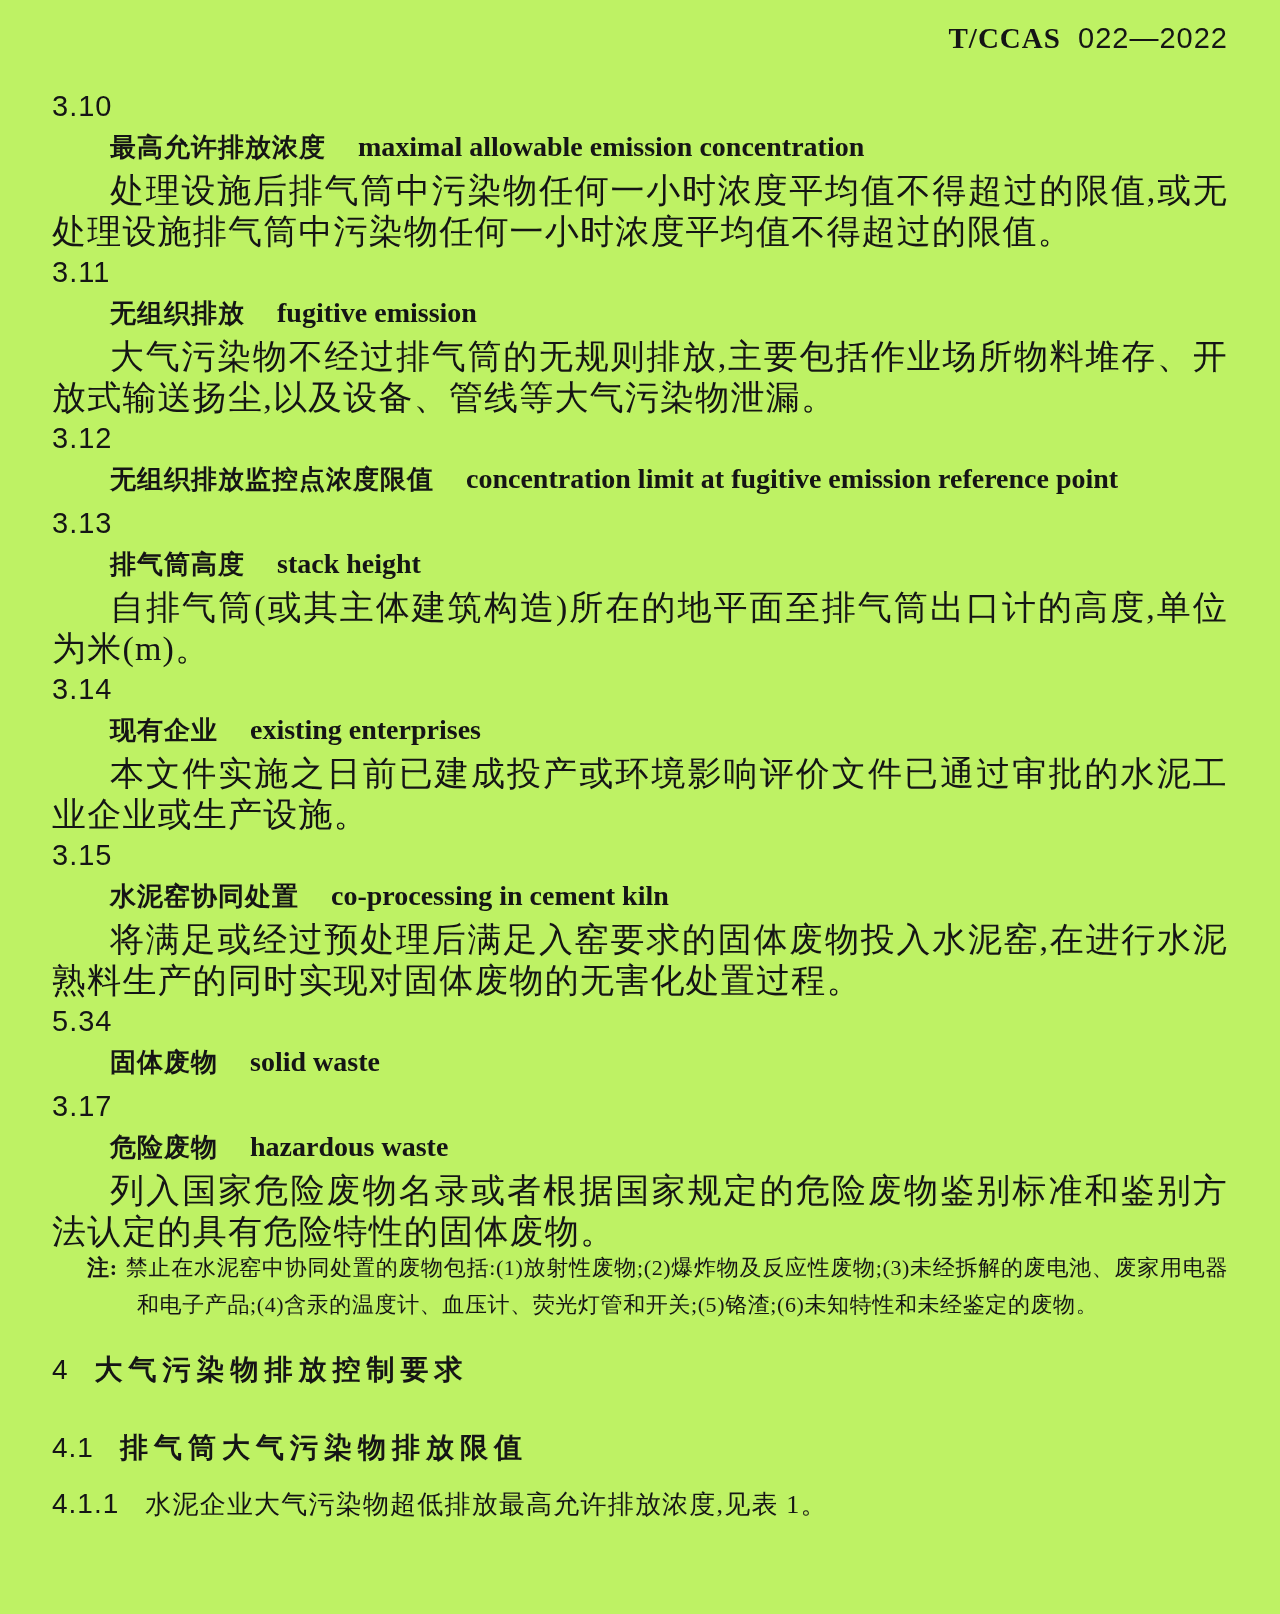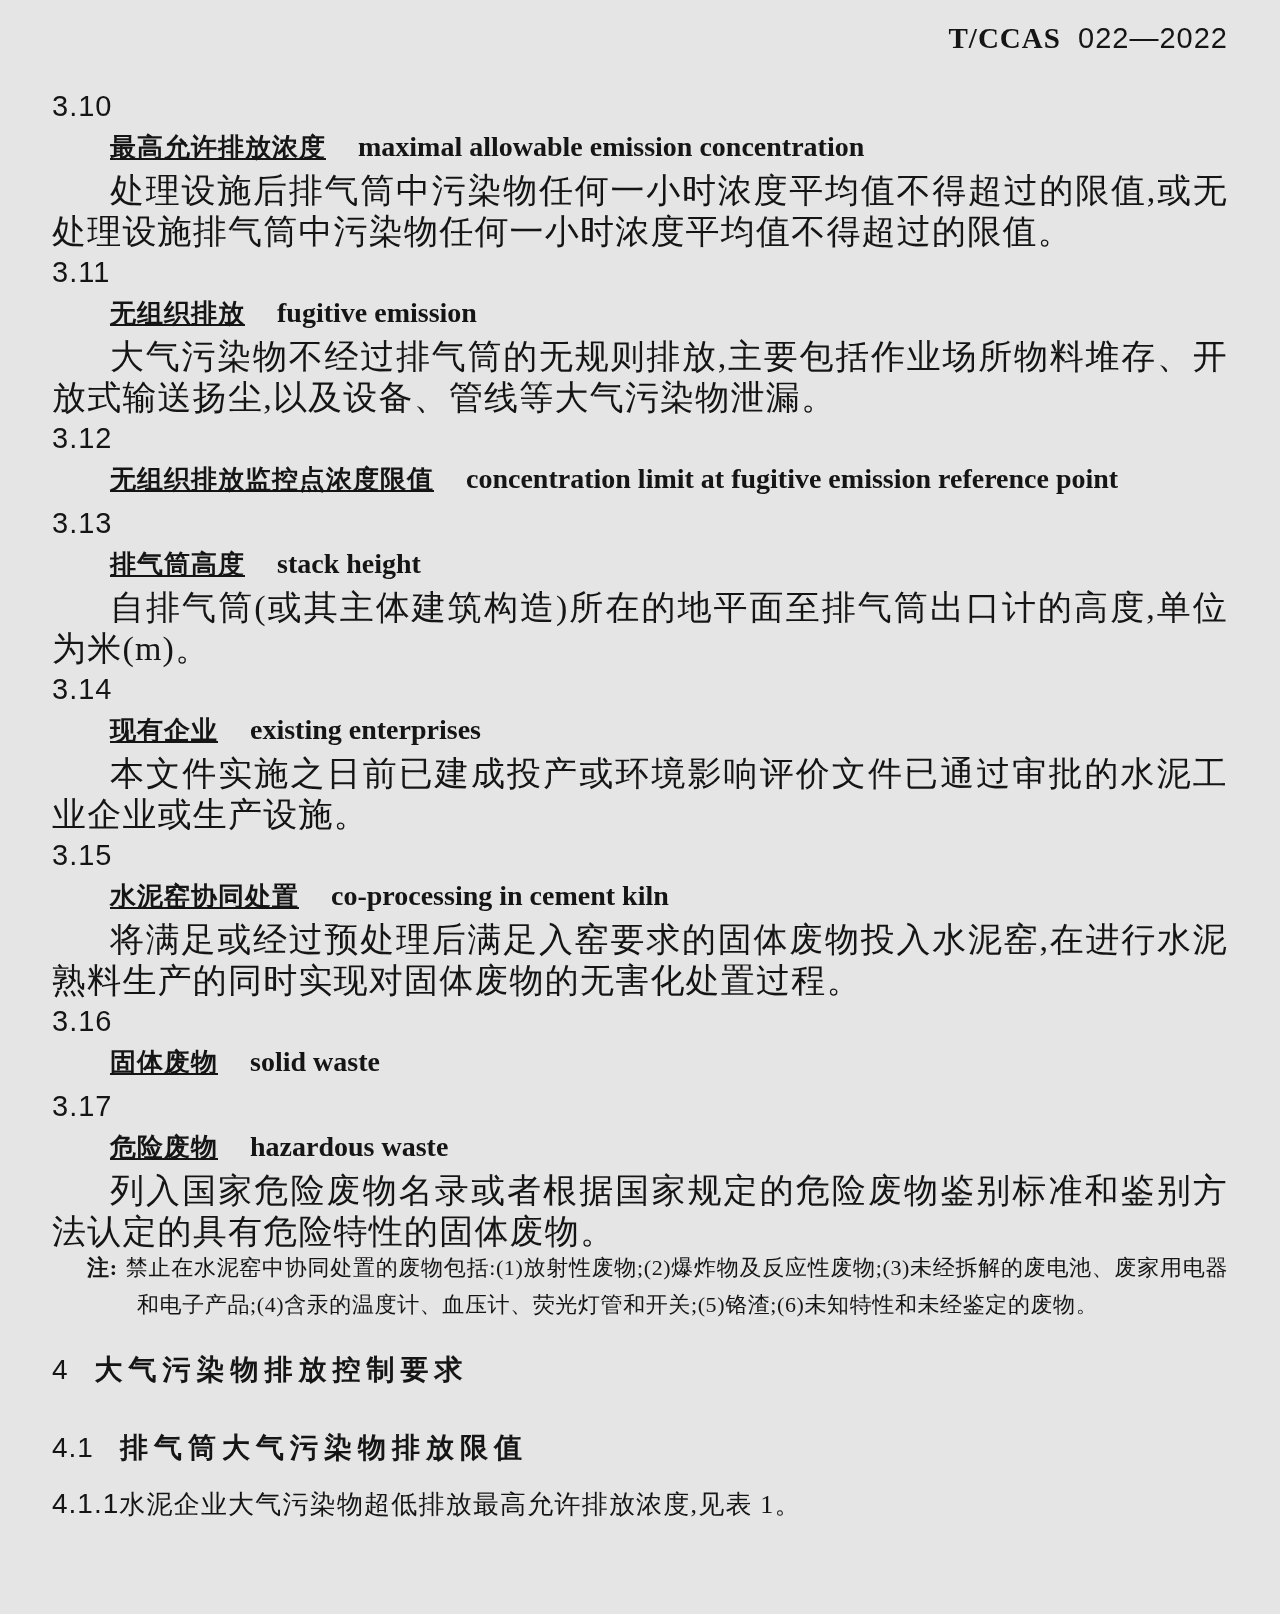--- a/index.html
+++ b/index.html
@@ -1,21 +1,21 @@
 <!DOCTYPE html>
 <html><head>
 <meta charset="utf-8">
 <style>
   html, body { margin: 0; padding: 0; background: #ffffff; }
   .page {
     position: relative;
     width: 1280px;
     height: 1614px;
     box-sizing: border-box;
-    background: #e5e5e5;
+    background: #bef264;
     color: #151515;
     padding: 20px 52px 0 52px;
     overflow: hidden;
     font-family: "Liberation Serif", "DejaVu Serif", serif;
   }
   
   .header {
     text-align: right;
     font-size: 29px;
     line-height: 36px;
@@ -40,21 +40,20 @@
     font-size: 29px;
     line-height: 40.5px;
     letter-spacing: 1px;
   }
   .t-head { line-height: 40.5px; padding-left: 58px; white-space: nowrap; }
   .t-zh {
     font-family: "Liberation Sans", "DejaVu Sans", sans-serif;
     font-weight: bold;
     font-size: 26px;
     letter-spacing: 1px;
-    text-decoration: underline;
   }
   .t-en {
     font-family: "Liberation Serif", "DejaVu Serif", serif;
     font-weight: bold;
     font-size: 28px;
     margin-left: 28px;
     letter-spacing: 0;
   }
   .t-def {
     margin: 0;
@@ -88,20 +87,21 @@
   }
   .sec-h .num { font-weight: 400; letter-spacing: 1px; margin-right: 26px; }
   .sec-h .title { font-weight: bold; letter-spacing: 6px; }
   #h4  { margin-top: 26px; }
   #h41 { margin-top: 36px; }
   .clause { margin-top: 14px; line-height: 42px; white-space: nowrap; }
   .clause .num {
     font-family: "Liberation Sans", "DejaVu Sans", sans-serif;
     font-size: 28px;
     letter-spacing: 1px;
+    margin-right: 26px;
   }
   .clause .text {
     font-family: "Liberation Serif", "DejaVu Serif", serif;
     font-size: 26px;
     letter-spacing: 1.2px;
   }
 </style>
 </head>
 <body>
 
@@ -161,21 +161,21 @@
     <section class="term">
       <div class="t-num">3.15</div>
       <div class="t-head">
         <span class="t-zh">水泥窑协同处置</span>
         <span class="t-en">co-processing in cement kiln</span>
       </div>
       <p class="t-def">将满足或经过预处理后满足入窑要求的固体废物投入水泥窑,在进行水泥熟料生产的同时实现对固体废物的无害化处置过程。</p>
     </section>
 
     <section class="term">
-      <div class="t-num">3.16</div>
+      <div class="t-num">5.34</div>
       <div class="t-head">
         <span class="t-zh">固体废物</span>
         <span class="t-en">solid waste</span>
       </div>
     </section>
 
     <section class="term">
       <div class="t-num">3.17</div>
       <div class="t-head">
         <span class="t-zh">危险废物</span>

